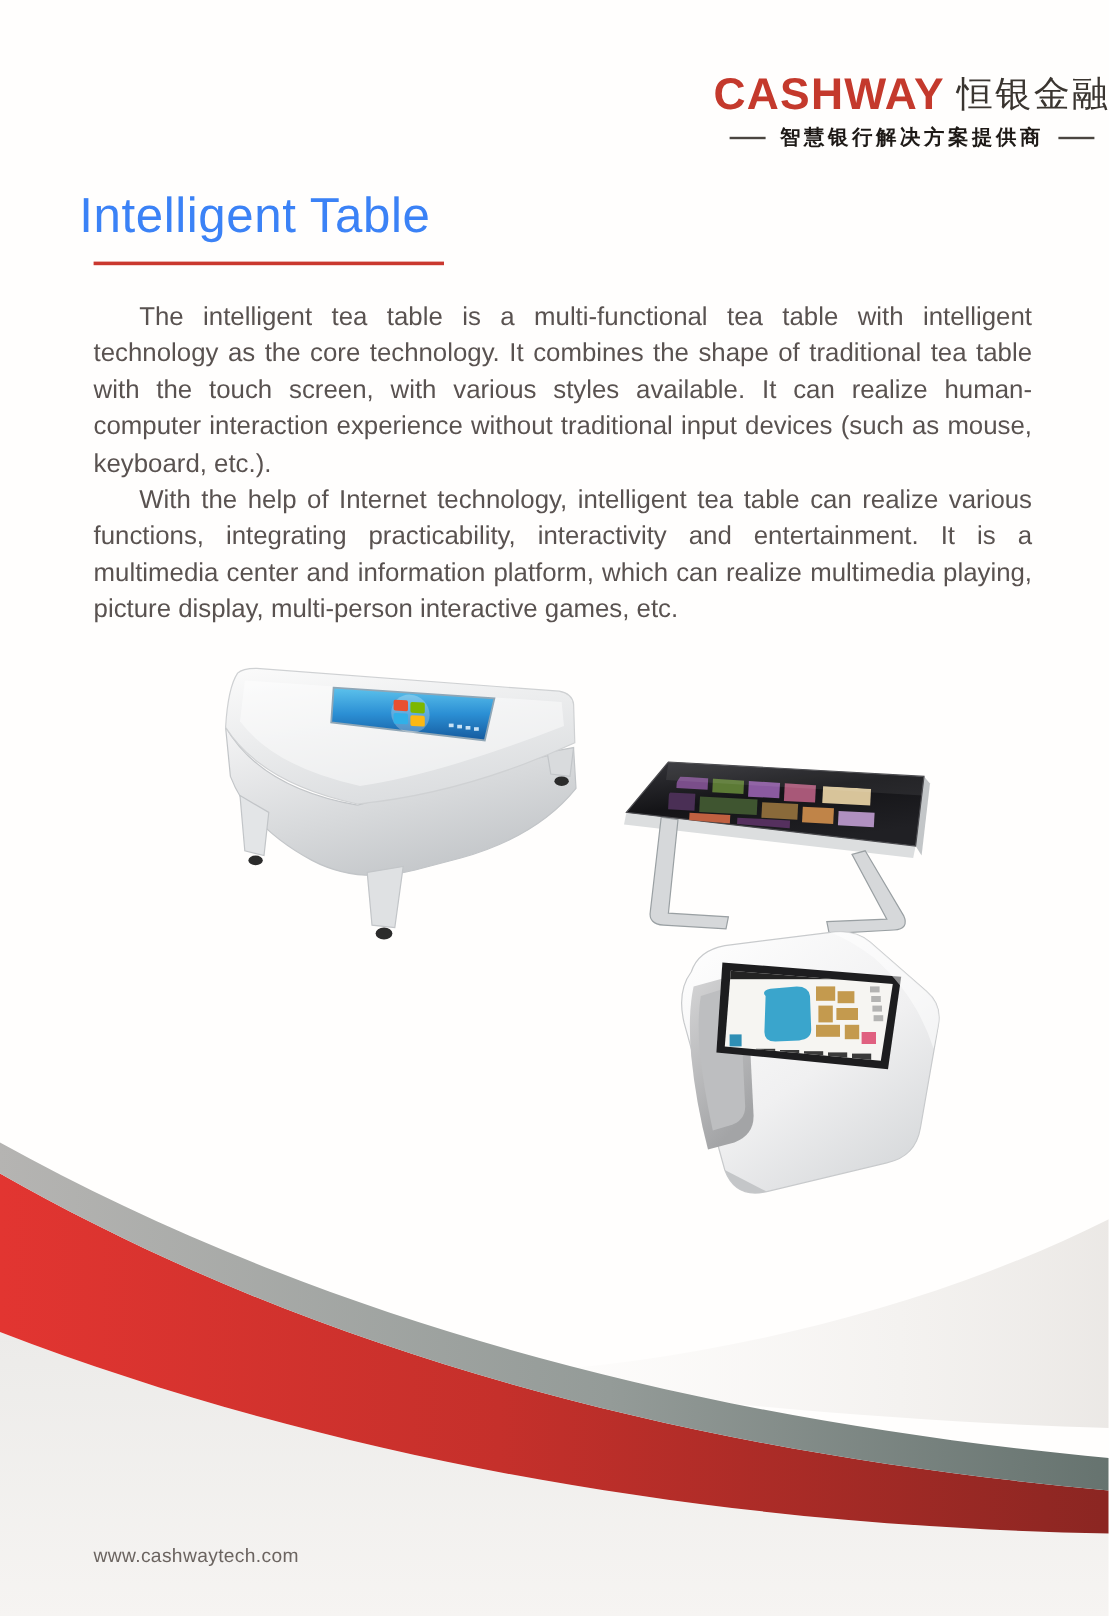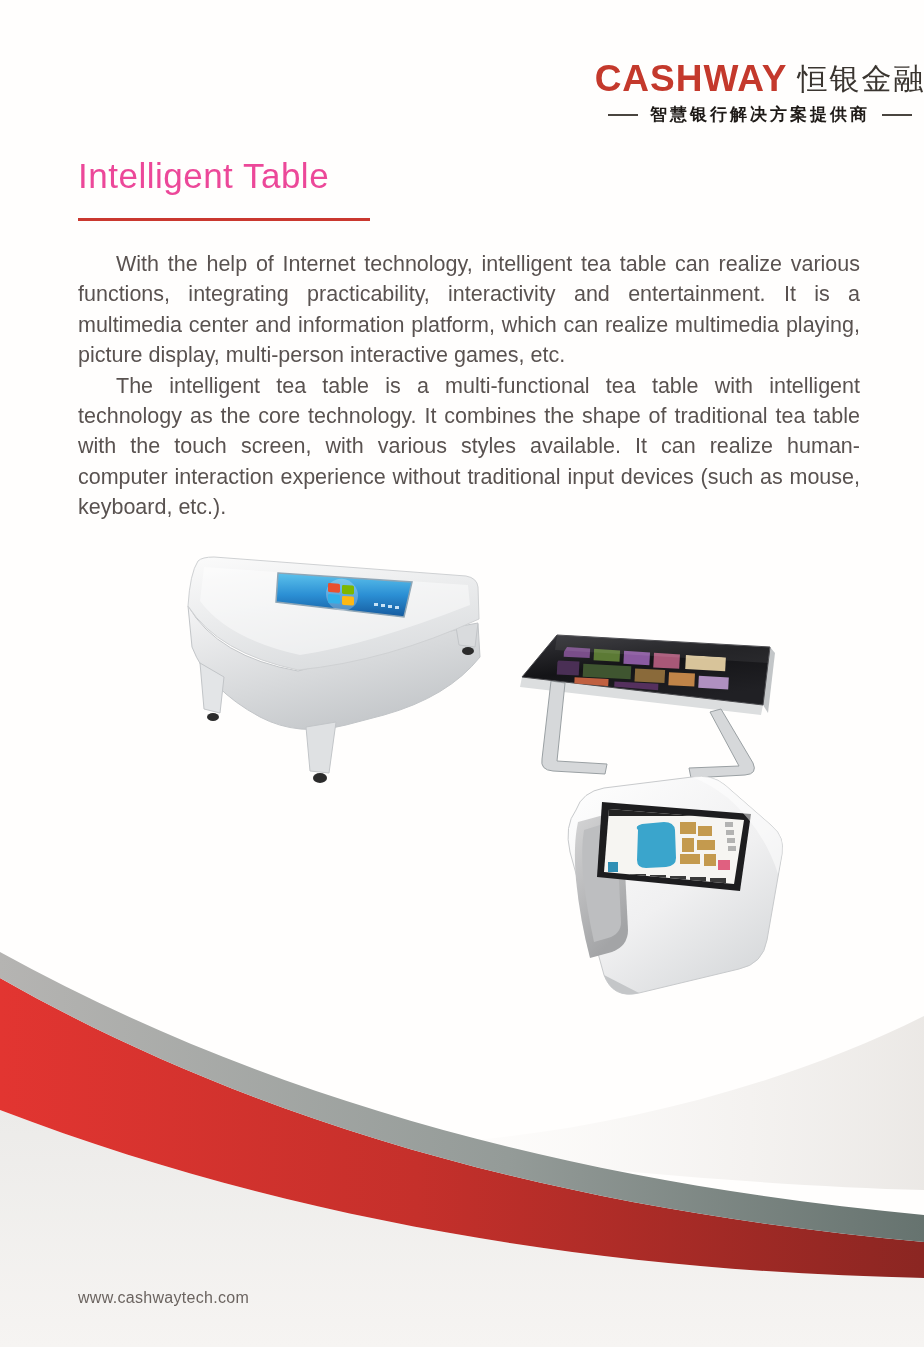--- a/index.html
+++ b/index.html
@@ -28,22 +28,22 @@
     line-height:1;
   }
   .logo-tagline-row{display:flex;align-items:center;gap:12px;width:100%;justify-content:center;}
   .tagline-dash{width:30px;height:2px;background:#4a4540;}
   .logo-tagline{
     font-family:"Liberation Serif",serif;font-weight:700;
     font-size:17px;color:#1e1a17;letter-spacing:3px;white-space:nowrap;
   }
   
   .doc-title{
-    position:absolute;left:78px;top:156px;
-    font-size:35px;color:#ec4899;font-weight:400;letter-spacing:0.5px;
+    position:absolute;left:66px;top:156px;
+    font-size:41px;color:#3b82f6;font-weight:400;letter-spacing:0.5px;
   }
   .title-rule{
     position:absolute;left:78px;top:218px;
     width:292px;height:3px;background:#ca382f;
   }
   
   .body-text{
     position:absolute;left:78px;top:249px;width:782px;
     font-size:21.5px;line-height:30.4px;color:#595250;
     text-align:justify;
@@ -75,22 +75,22 @@
       <span class="tagline-dash"></span>
       <span class="logo-tagline">智慧银行解决方案提供商</span>
       <span class="tagline-dash"></span>
     </div>
   </div>
 
   <h1 class="doc-title" style="margin:0;font-weight:400;">Intelligent Table</h1>
   <div class="title-rule"></div>
 
   <div class="body-text">
+    <p>The intelligent tea table is a multi-functional tea table with intelligent technology as the core technology. It combines the shape of traditional tea table with the touch screen, with various styles available. It can realize human-computer interaction experience without traditional input devices (such as mouse, keyboard, etc.).</p>
     <p>With the help of Internet technology, intelligent tea table can realize various functions, integrating practicability, interactivity and entertainment. It is a multimedia center and information platform, which can realize multimedia playing, picture display, multi-person interactive games, etc.</p>
-    <p>The intelligent tea table is a multi-functional tea table with intelligent technology as the core technology. It combines the shape of traditional tea table with the touch screen, with various styles available. It can realize human-computer interaction experience without traditional input devices (such as mouse, keyboard, etc.).</p>
   </div>
 
   <svg class="swoosh" width="924" height="417" viewBox="0 0 924 417">
     <defs>
       <linearGradient id="gFooter" x1="0" y1="0" x2="0" y2="1">
         <stop offset="0" stop-color="#ecebe9"></stop>
         <stop offset="1" stop-color="#f6f4f2"></stop>
       </linearGradient>
       <linearGradient id="gRed" x1="0" y1="0" x2="1" y2="0">
         <stop offset="0" stop-color="#e23531"></stop>

